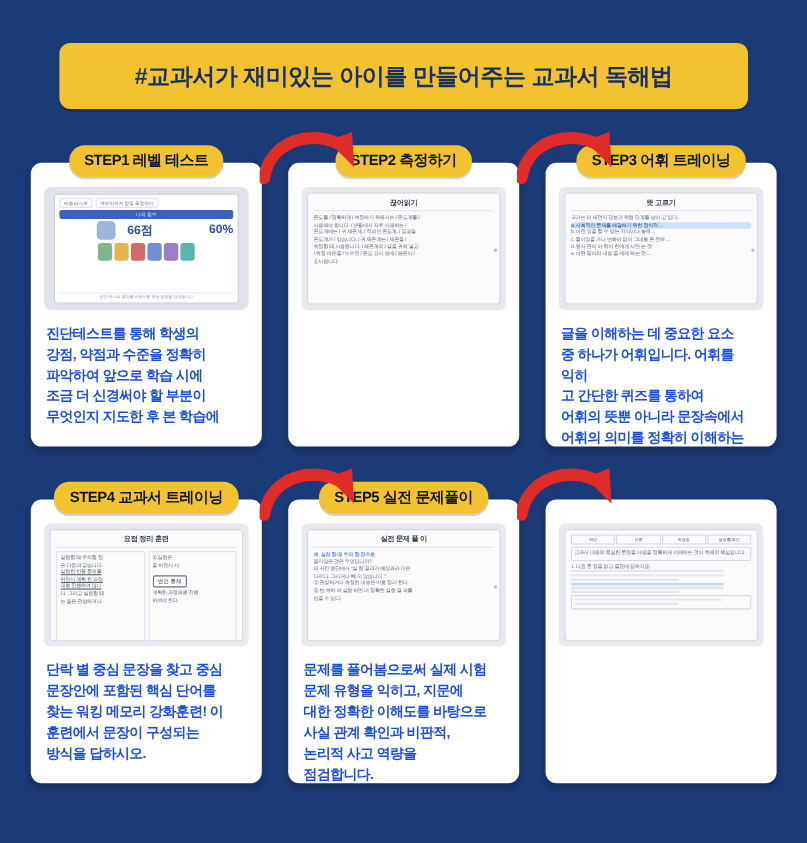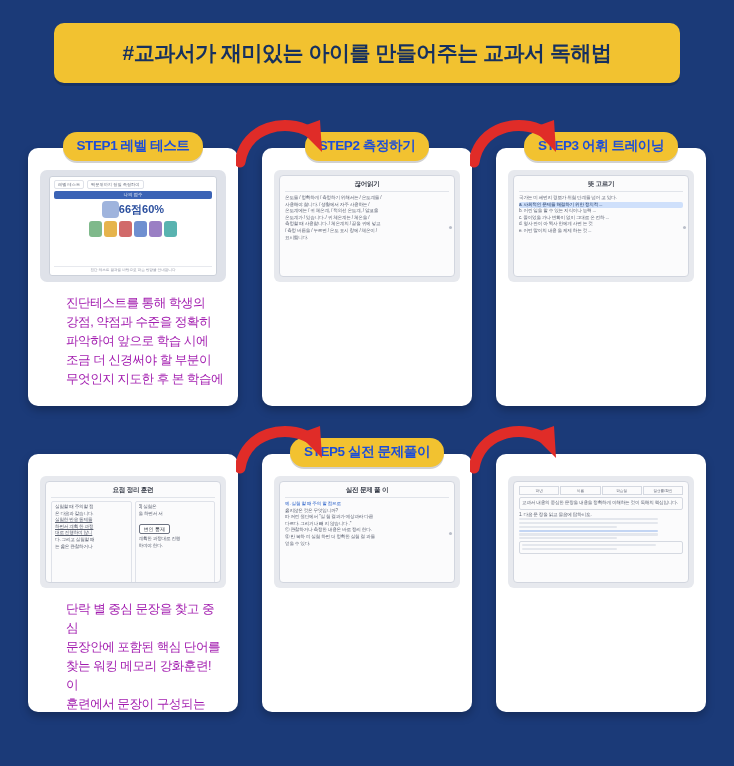--- a/index.html
+++ b/index.html
@@ -7,21 +7,21 @@
     width: 734px; height: 766px;
     background: #1b3a78;
     font-family: "Liberation Sans", sans-serif;
     overflow: hidden;
     position: relative;
   }
 
   
   .title-banner {
     position: absolute;
-    left: 54px; top: 23px;
+    left: 54px; top: 39px;
     width: 626px; height: 60px;
     background: #f2c230;
     border-radius: 10px;
     display: flex; align-items: center; justify-content: center;
     box-shadow: 0 3px 0 rgba(0,0,0,0.15);
   }
   .title-banner .title-text {
     font-size: 21px;
     font-weight: bold;
     color: #16305f;
@@ -45,21 +45,21 @@
   
   .step-pill {
     position: absolute;
     top: 0; left: 0;
     width: 100%;
     display: flex; justify-content: center;
     z-index: 5;
   }
   .step-pill .pill {
     background: #f2c230;
-    color: #1d4ed8;
+    color: #0f172a;
     font-size: 13.5px;
     font-weight: bold;
     padding: 5px 14px 6px;
     border-radius: 14px;
     white-space: nowrap;
     letter-spacing: -0.4px;
     box-shadow: 0 2px 0 rgba(0,0,0,0.18);
   }
 
   
@@ -145,23 +145,23 @@
   .t-chip {
     font-size: 4.2px; color: #6b7180;
     border: 1px solid #dfe2e9; border-radius: 2px;
     padding: 1px 3px; white-space: nowrap;
   }
   .t-band {
     background: #3b63b5; color: #fff;
     font-size: 4.4px; text-align: center;
     border-radius: 2px; padding: 1.4px 0; margin-bottom: 2px;
   }
-  .t-scores { display: flex; align-items: center; justify-content: center; flex: 0 0 auto; }
+  .t-scores { display: flex; align-items: center; justify-content: flex-end; flex: 0 0 auto; gap: 11px; }
   .t-score { font-size: 11px; font-weight: bold; color: #2b4f9e; }
-  .t-score.alt { color: #2b4f9e; }
+  .t-score.alt { color: #2b4f9e; margin-left: 40px; }
   .t-avatar {
     width: 17px; height: 17px; border-radius: 4px;
     background: #9fb4dd;
   }
   .t-chars { display: flex; gap: 2px; justify-content: center; margin-top: 3px; }
   .t-char { width: 13px; height: 16px; border-radius: 3px; }
   .t-foot {
     margin-top: auto;
     font-size: 3.6px; color: #8b90a0; text-align: center;
     border-top: 1px solid #e7e9ee; padding-top: 1.5px;
@@ -196,25 +196,24 @@
     background: #fff; margin: 2px 0;
   }
 
   
   .card-body {
     position: absolute;
     left: 14px; right: 12px;
     top: 146px;
     font-size: 12.6px;
     line-height: 19px;
-    color: #a21caf;
-    font-weight: normal;
+    color: #1d4ed8;
+    font-weight: bold;
     letter-spacing: -0.5px;
     white-space: pre-line;
-    margin-left: 24px;
   }
 
   
   .arrow { position: absolute; z-index: 6; }
   .arrow svg { display: block; }
 </style>
 </head>
 <body>
 
 <div class="title-banner">
@@ -312,20 +311,26 @@
           <div class="shot-title">뜻 고르기</div>
           <div class="shot-line">국가는 미 세먼지 경보가 위험 단계를 넘어 고 있다.</div>
           <div class="shot-line hl">a. 사회적인 문제를 해결하기 위한 정치적 ...</div>
           <div class="shot-line">b. 어린 잎을 할 수 있는 지식이나 능력 ...</div>
           <div class="shot-line">c. 줄이었을 가나 변화이 없이 그대로 온 전하 ...</div>
           <div class="shot-line">d. 형사 판이 아 찍사 한에게 사면 는 것</div>
           <div class="shot-line">e. 어떤 말이의 내용 을 제제 하는 것 ...</div>
           <div class="shot-dot"></div>
         </div>
       </div>
+      <div class="card-body">글을 이해하는 데 중요한 요소
+중 하나가 어휘입니다. 어휘를
+익히
+고 간단한 퀴즈를 통하여
+어휘의 뜻뿐 아니라 문장속에서
+어휘의 의미를 정확히 이해하는</div>
     </div>
     <div class="step-pill">
       <div class="pill">STEP3 어휘 트레이닝</div>
     </div>
   </div>
 
   <div class="cell">
     <div class="card">
       <div class="shot">
         <div class="shot-inner">
@@ -347,39 +352,48 @@
               <div class="shot-line">계획한 과정대로 진행</div>
               <div class="shot-line">하여야 한다.</div>
             </div>
           </div>
         </div>
       </div>
       <div class="card-body">단락 별 중심 문장을 찾고 중심
 문장안에 포함된 핵심 단어를
 찾는 워킹 메모리 강화훈련! 이
 훈련에서 문장이 구성되는
-방식을 진행하여.</div>
+방식을 답하시오.</div>
+    </div>
+    <div class="step-pill">
+      <div class="pill">STEP4 교과서 트레이닝</div>
     </div>
   </div>
 
   <div class="cell">
     <div class="card">
       <div class="shot">
         <div class="shot-inner">
           <div class="shot-title">실전 문제 풀 이</div>
           <div class="shot-line mark">예. 실험 할 때 주의 할 점으로</div>
           <div class="shot-line">옳지않은 것은 무엇입니까?</div>
           <div class="shot-line">따 저린 원단에서 "실 험 결과가 예상과라 다른</div>
           <div class="shot-line">다르다. 그리거나 빼 지 않습니다 ."</div>
           <div class="shot-line">ⓒ 관찰하거나 측정한 내용은 바로 정리 한다.</div>
           <div class="shot-line">ⓓ 반 복하 여 실험 하면 더 정확한 실험 결 과를</div>
           <div class="shot-line">얻을 수 있다.</div>
           <div class="shot-dot"></div>
         </div>
       </div>
+      <div class="card-body">문제를 풀어봄으로써 실제 시험
+문제 유형을 익히고, 지문에
+대한 정확한 이해도를 바탕으로
+사실 관계 확인과 비판적,
+논리적 사고 역량을
+점검합니다.</div>
     </div>
     <div class="step-pill">
       <div class="pill">STEP5 실전 문제풀이</div>
     </div>
   </div>
 
   <div class="cell">
     <div class="card">
       <div class="shot">
         <div class="shot-inner">

